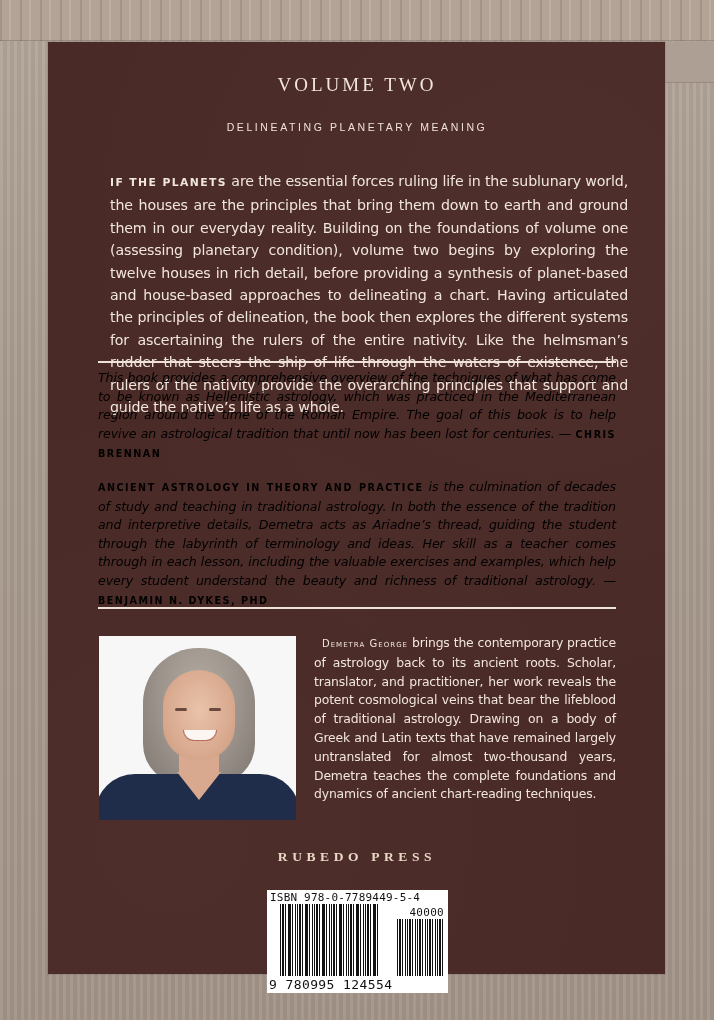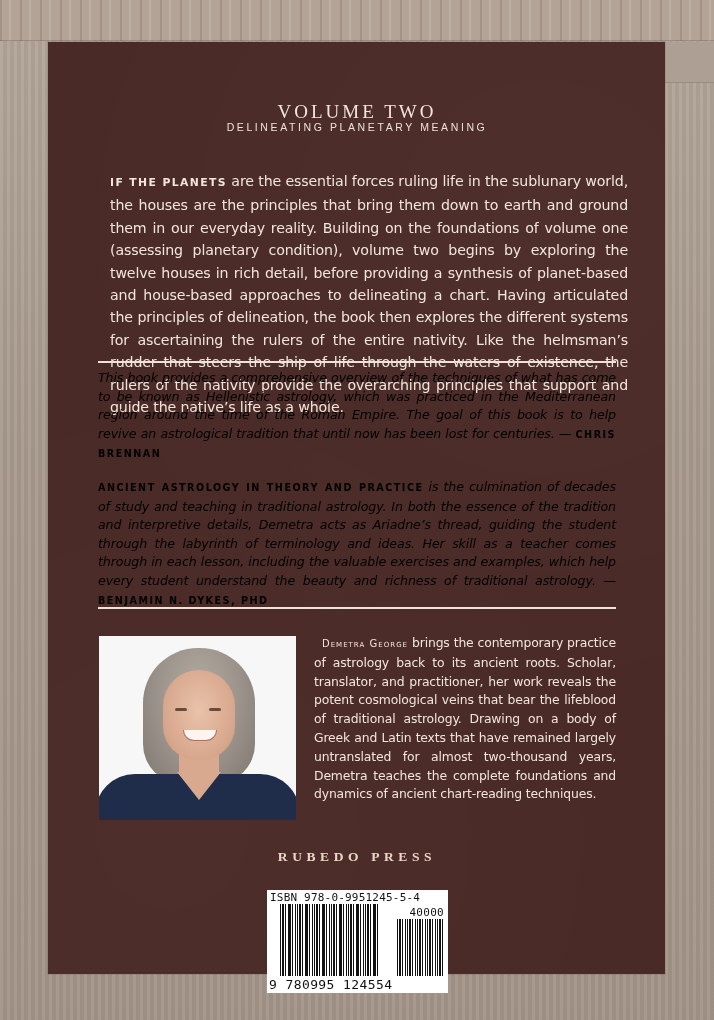--- a/index.html
+++ b/index.html
@@ -31,21 +31,21 @@
     box-shadow: 0 0 0 1px rgba(0,0,0,0.08);
   }
   .panel::after {
     content:""; position:absolute; inset:0;
     background:
       radial-gradient(circle at 80% 20%, rgba(255,255,255,0.025), transparent 55%),
       radial-gradient(circle at 20% 85%, rgba(255,255,255,0.02), transparent 50%);
     pointer-events:none;
   }
   .title {
-    position:absolute; left:0; width:714px; top:101px; text-align:center;
+    position:absolute; left:0; width:714px; top:74px; text-align:center;
     font-family:"Liberation Serif", serif; font-size:19px; letter-spacing:3px;
     color:#f2e6da; margin:0; font-weight:normal;
   }
   .subtitle {
     position:absolute; left:0; width:714px; top:121px; text-align:center;
     font-family:"Liberation Sans", sans-serif; font-size:10.5px; letter-spacing:2.6px;
     color:#efe2d6;
   }
   .body-text {
     position:absolute; left:98px; width:518px; top:158px;
@@ -166,18 +166,18 @@
   <div class="smile"></div>
   <div class="shirt"></div>
   <div class="neckline"></div>
 </div>
 
 <p class="bio"><span class="name">Demetra George</span><span> brings the contemporary prac­tice of astrology back to its ancient roots. Scholar, translator, and practitioner, her work reveals the potent cosmological veins that bear the lifeblood of traditional astrology. Drawing on a body of Greek and Latin texts that have remained largely untrans­lated for almost two-thousand years, Demetra teaches the complete foundations and dynamics of ancient chart-reading techniques.</span></p>
 
 <div class="publisher">RUBEDO PRESS</div>
 
 <div class="barcode">
-  <div class="isbn">ISBN 978-0-9951245-5-4</div>
+  <div class="isbn">ISBN 978-0-7789449-5-4</div>
   <div class="bars-main"></div>
   <div class="addon-num">40000</div>
   <div class="bars-addon"></div>
   <div class="ean">9 780995 124554</div>
 </div>
 
 </body></html>

